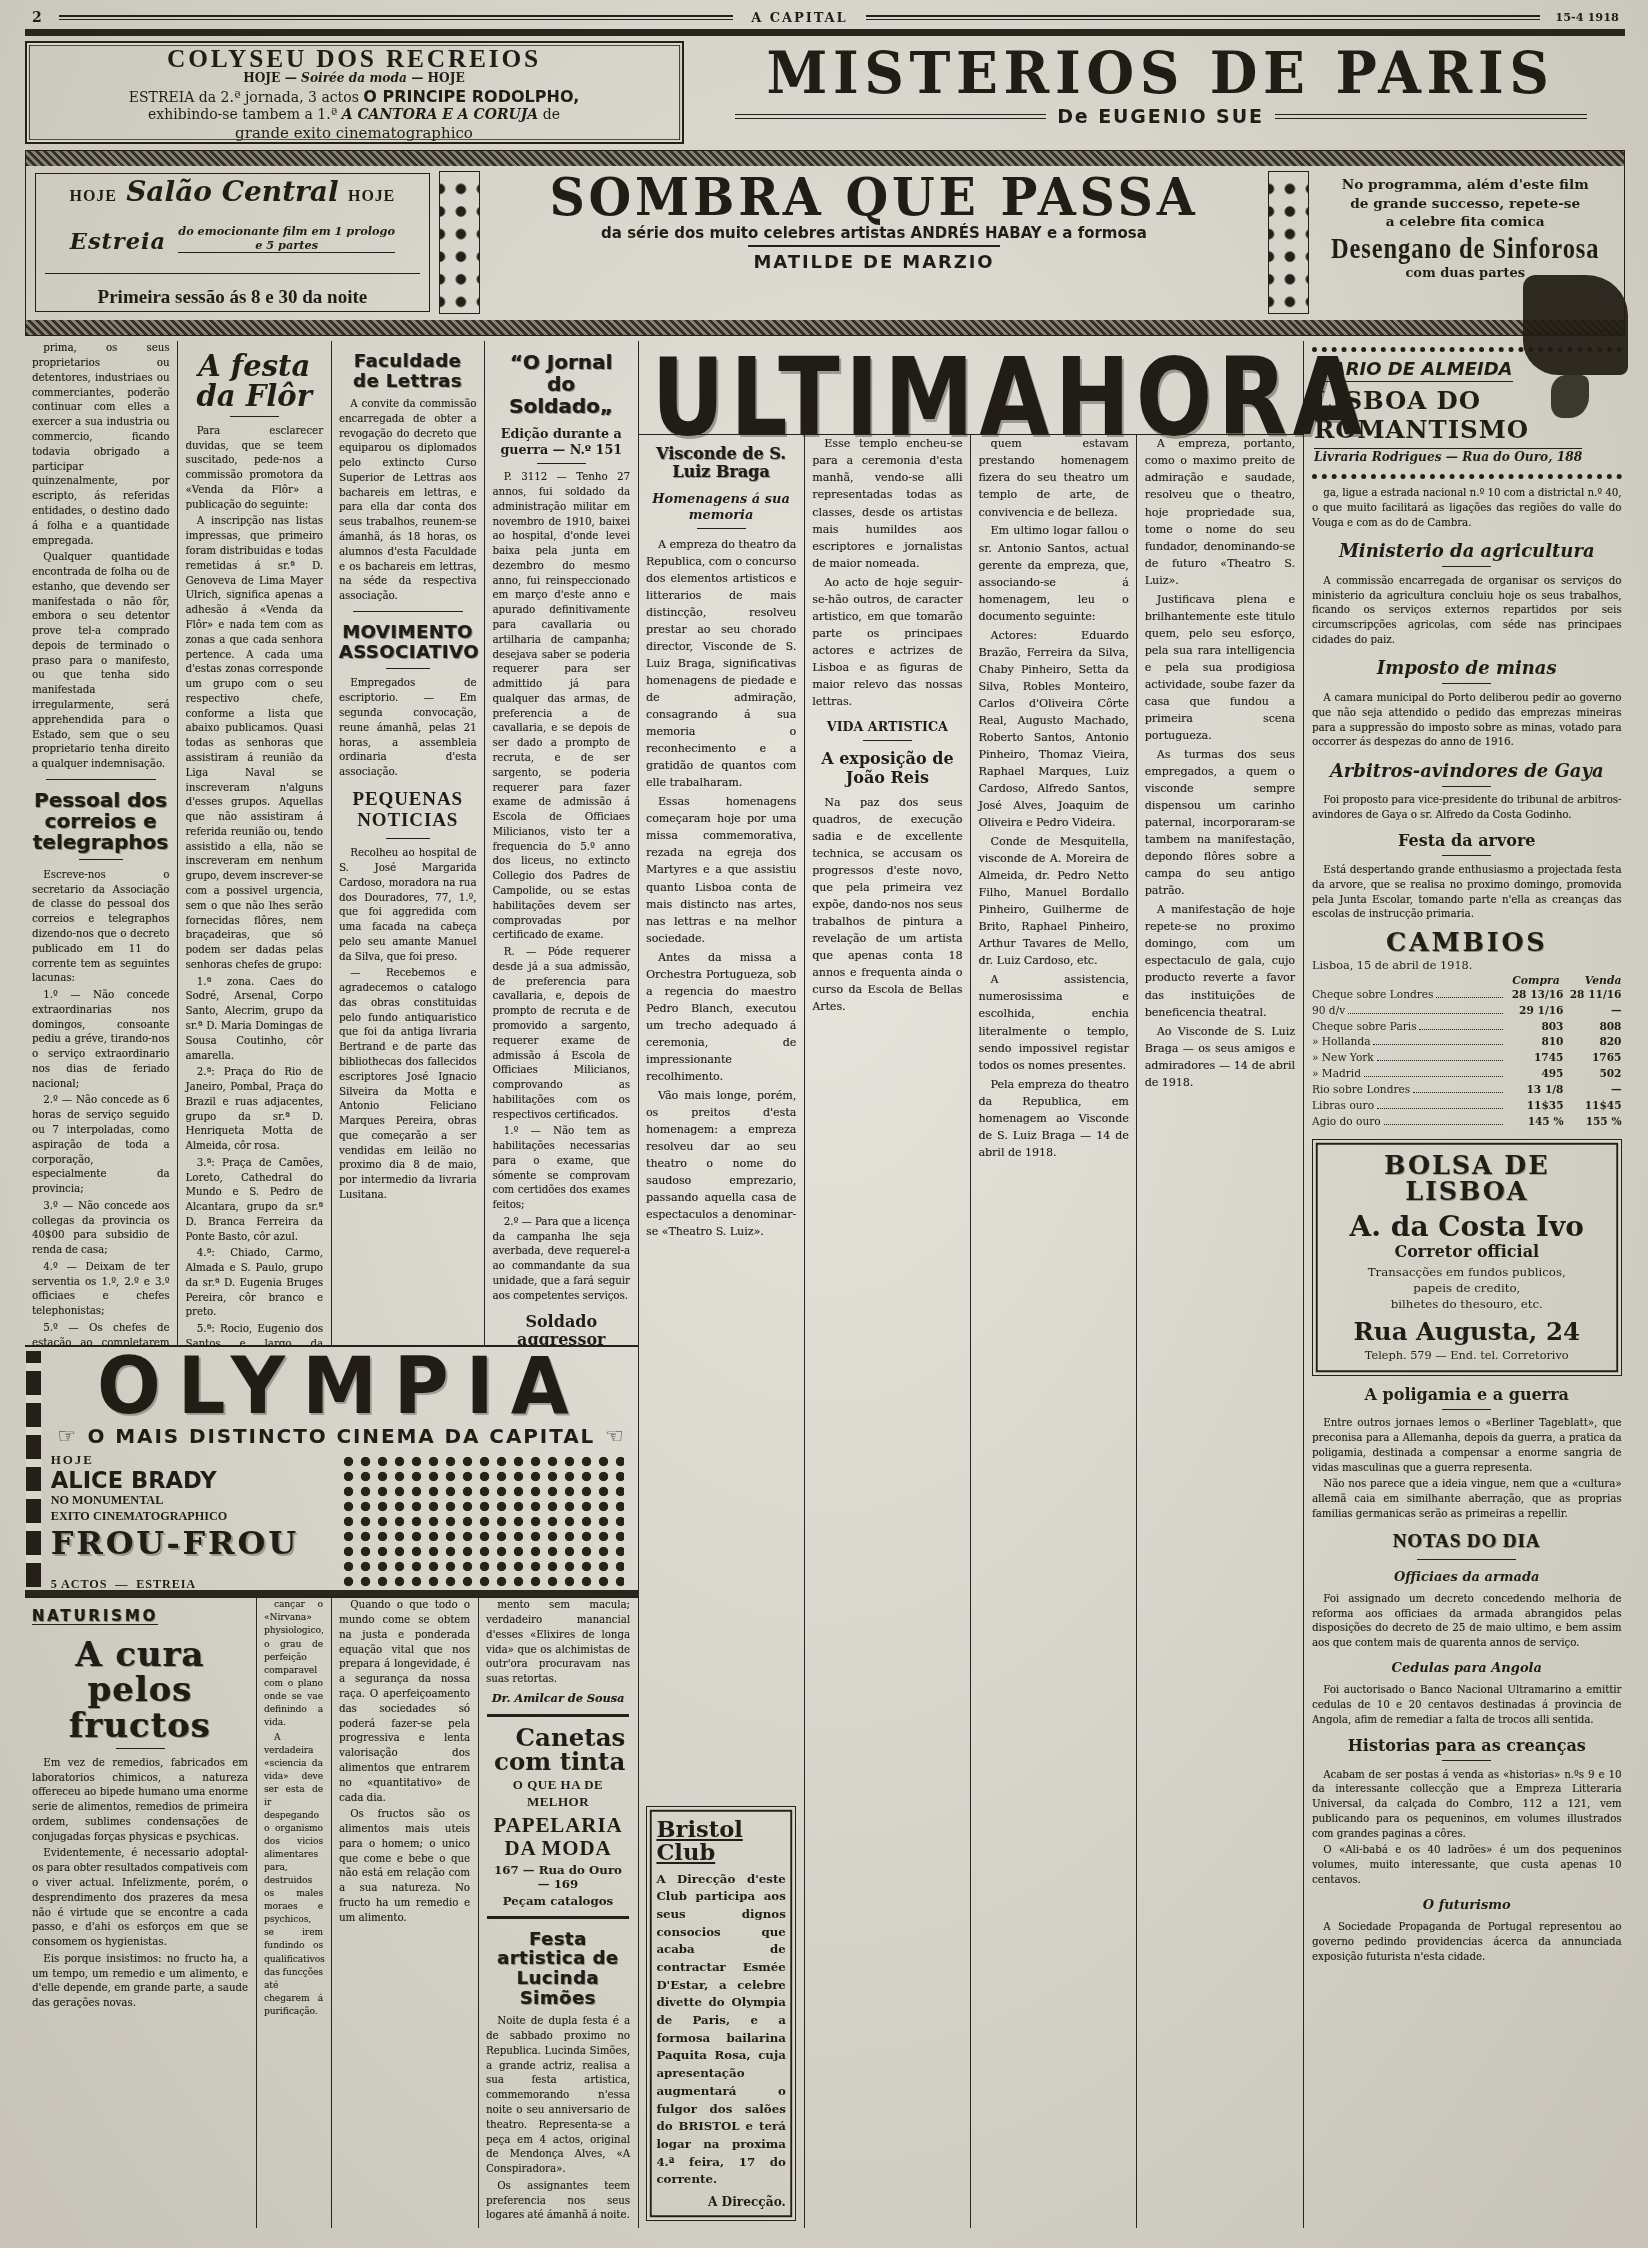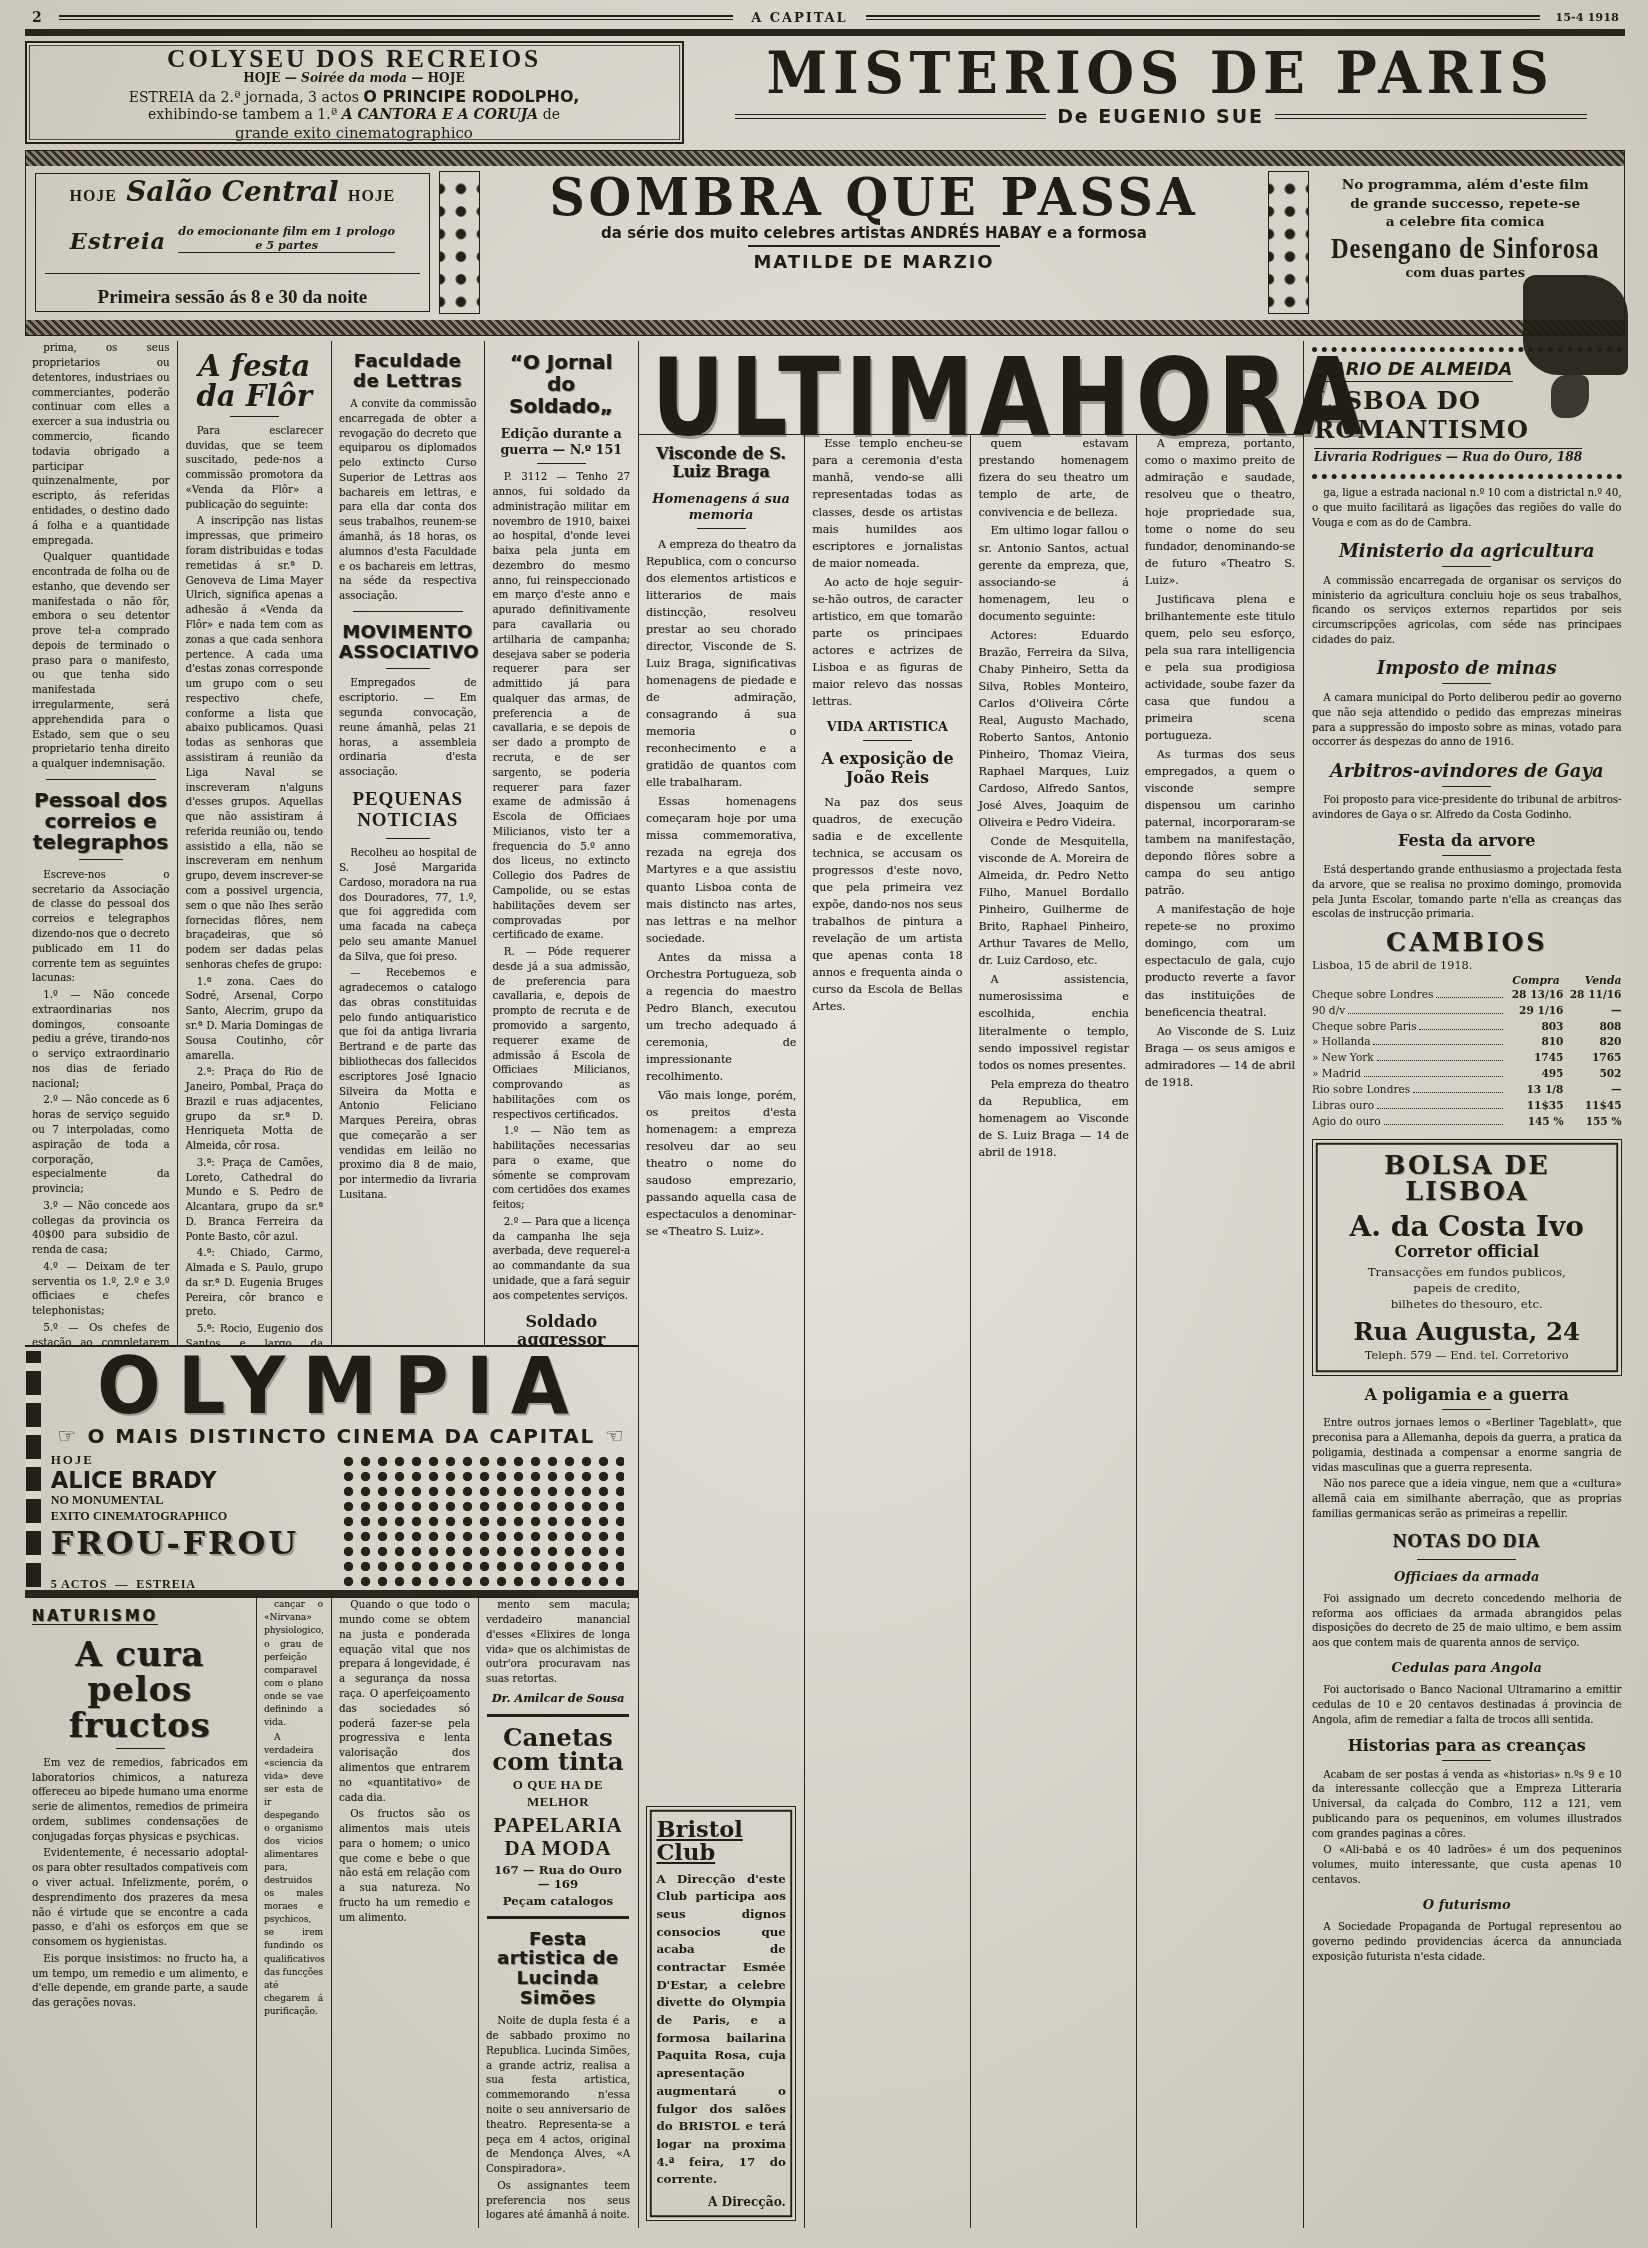--- a/index.html
+++ b/index.html
@@ -88,21 +88,21 @@
   
   .adbox{margin:9.4px 0.9px; padding:5.6px 3.8px; text-align:center;}
   .box-rules{border-top:3.8px solid #241f18; border-bottom:3.8px solid #241f18;}
   .bl{margin:2.8px 0;}
   .t-script{font:italic 800 24.5px/1 "DejaVu Serif";}
   .t-caps{font:700 13px/1.3 "Liberation Serif"; letter-spacing:0.5px;}
   .t-sm{font-size:9.4px; line-height:1.3;}
   .t-smi{font:italic 400 10px/1.3 "DejaVu Serif";}
   .t-bold{font-weight:700; font-size:11.8px;}
   .t-pap{font:800 21px/1.1 "Liberation Serif"; letter-spacing:0.9px;}
-  .t-canet{font:800 24.5px/1 "DejaVu Serif";}
+  .t-canet{font:800 24.5px/1 "DejaVu Serif";text-align:right;}
   
   .zm-banner{border-bottom:1.9px solid #241f18;}
   .ultima{display:flex; justify-content:space-between; padding:5.6px 13px 1.9px;}
   .ultima span{font:800 90px/0.95 "DejaVu Sans", sans-serif; letter-spacing:5.6px; transform:scaleY(1.18); transform-origin:top; text-shadow:1.9px 1.9px 0 rgba(36,31,24,.35);}
   
   .oly{height:252px; border-top:2.8px solid #241f18; border-bottom:7.5px solid #2a251d; display:flex;}
   .oly-bar{width:15px; background:repeating-linear-gradient(0deg,#241f18 0 24.5px,#d9d5c9 24.5px 32px); margin:3.8px 3.8px 3.8px 1.9px;}
   .oly-body{flex:1; padding:1.9px 5.6px; display:flex; flex-direction:column;}
   .oly-title{font:800 75px/1 "DejaVu Sans", sans-serif; letter-spacing:17px; text-align:center; transform:scaleY(1.05); text-shadow:1.9px 1.9px 0 rgba(36,31,24,.3);}
   .oly-sub{display:flex; align-items:center; justify-content:center; gap:9.4px; font:800 20px "DejaVu Sans", sans-serif; letter-spacing:1.9px;}

